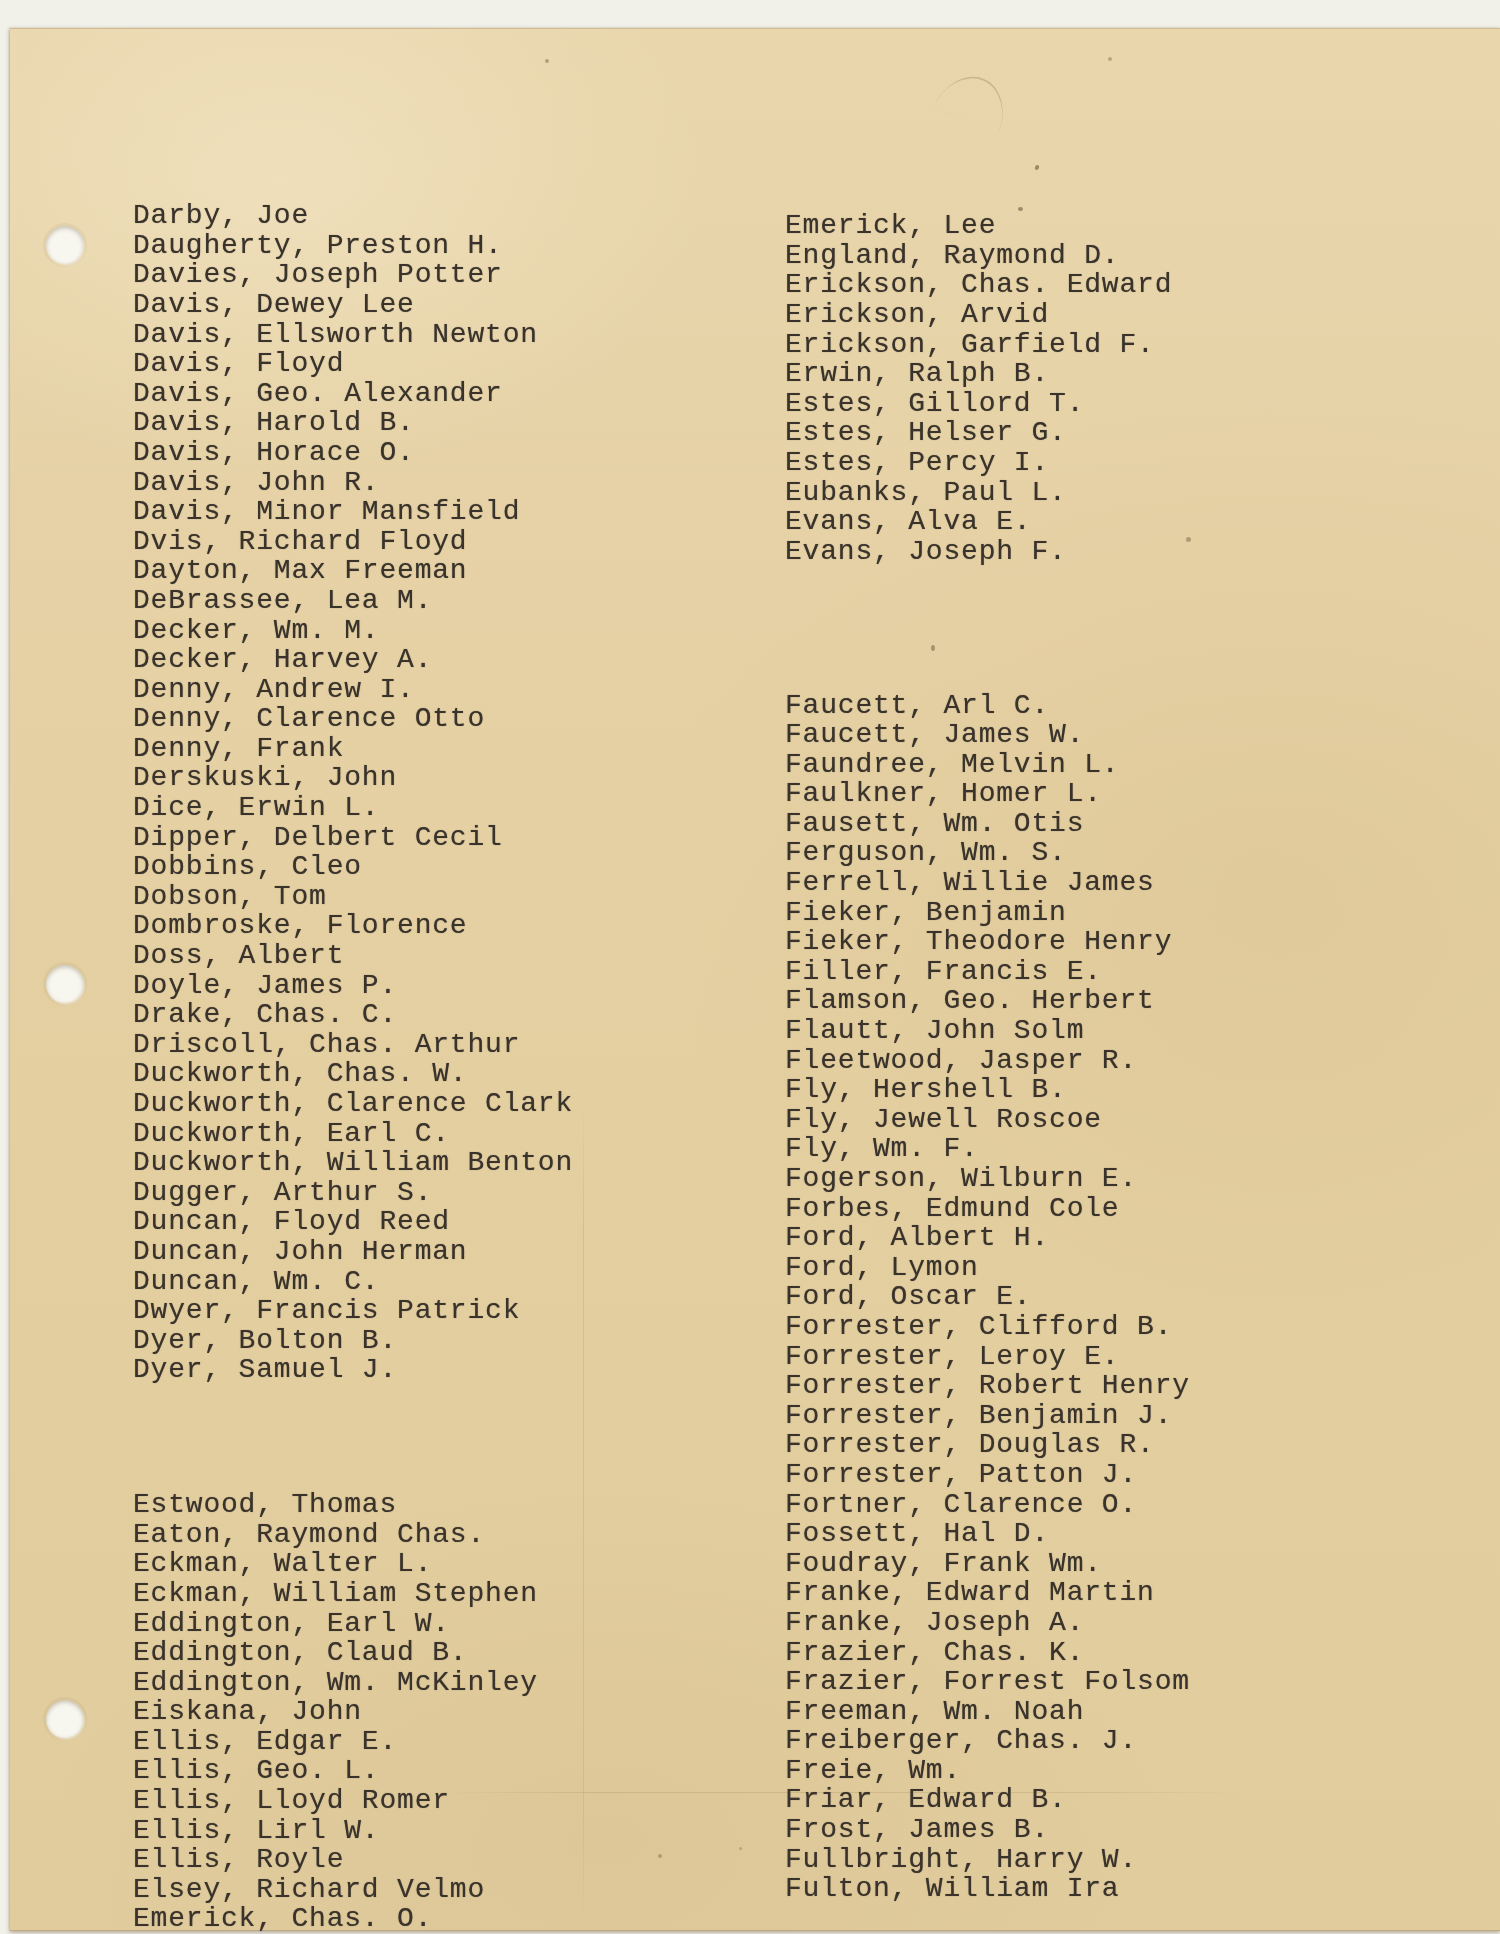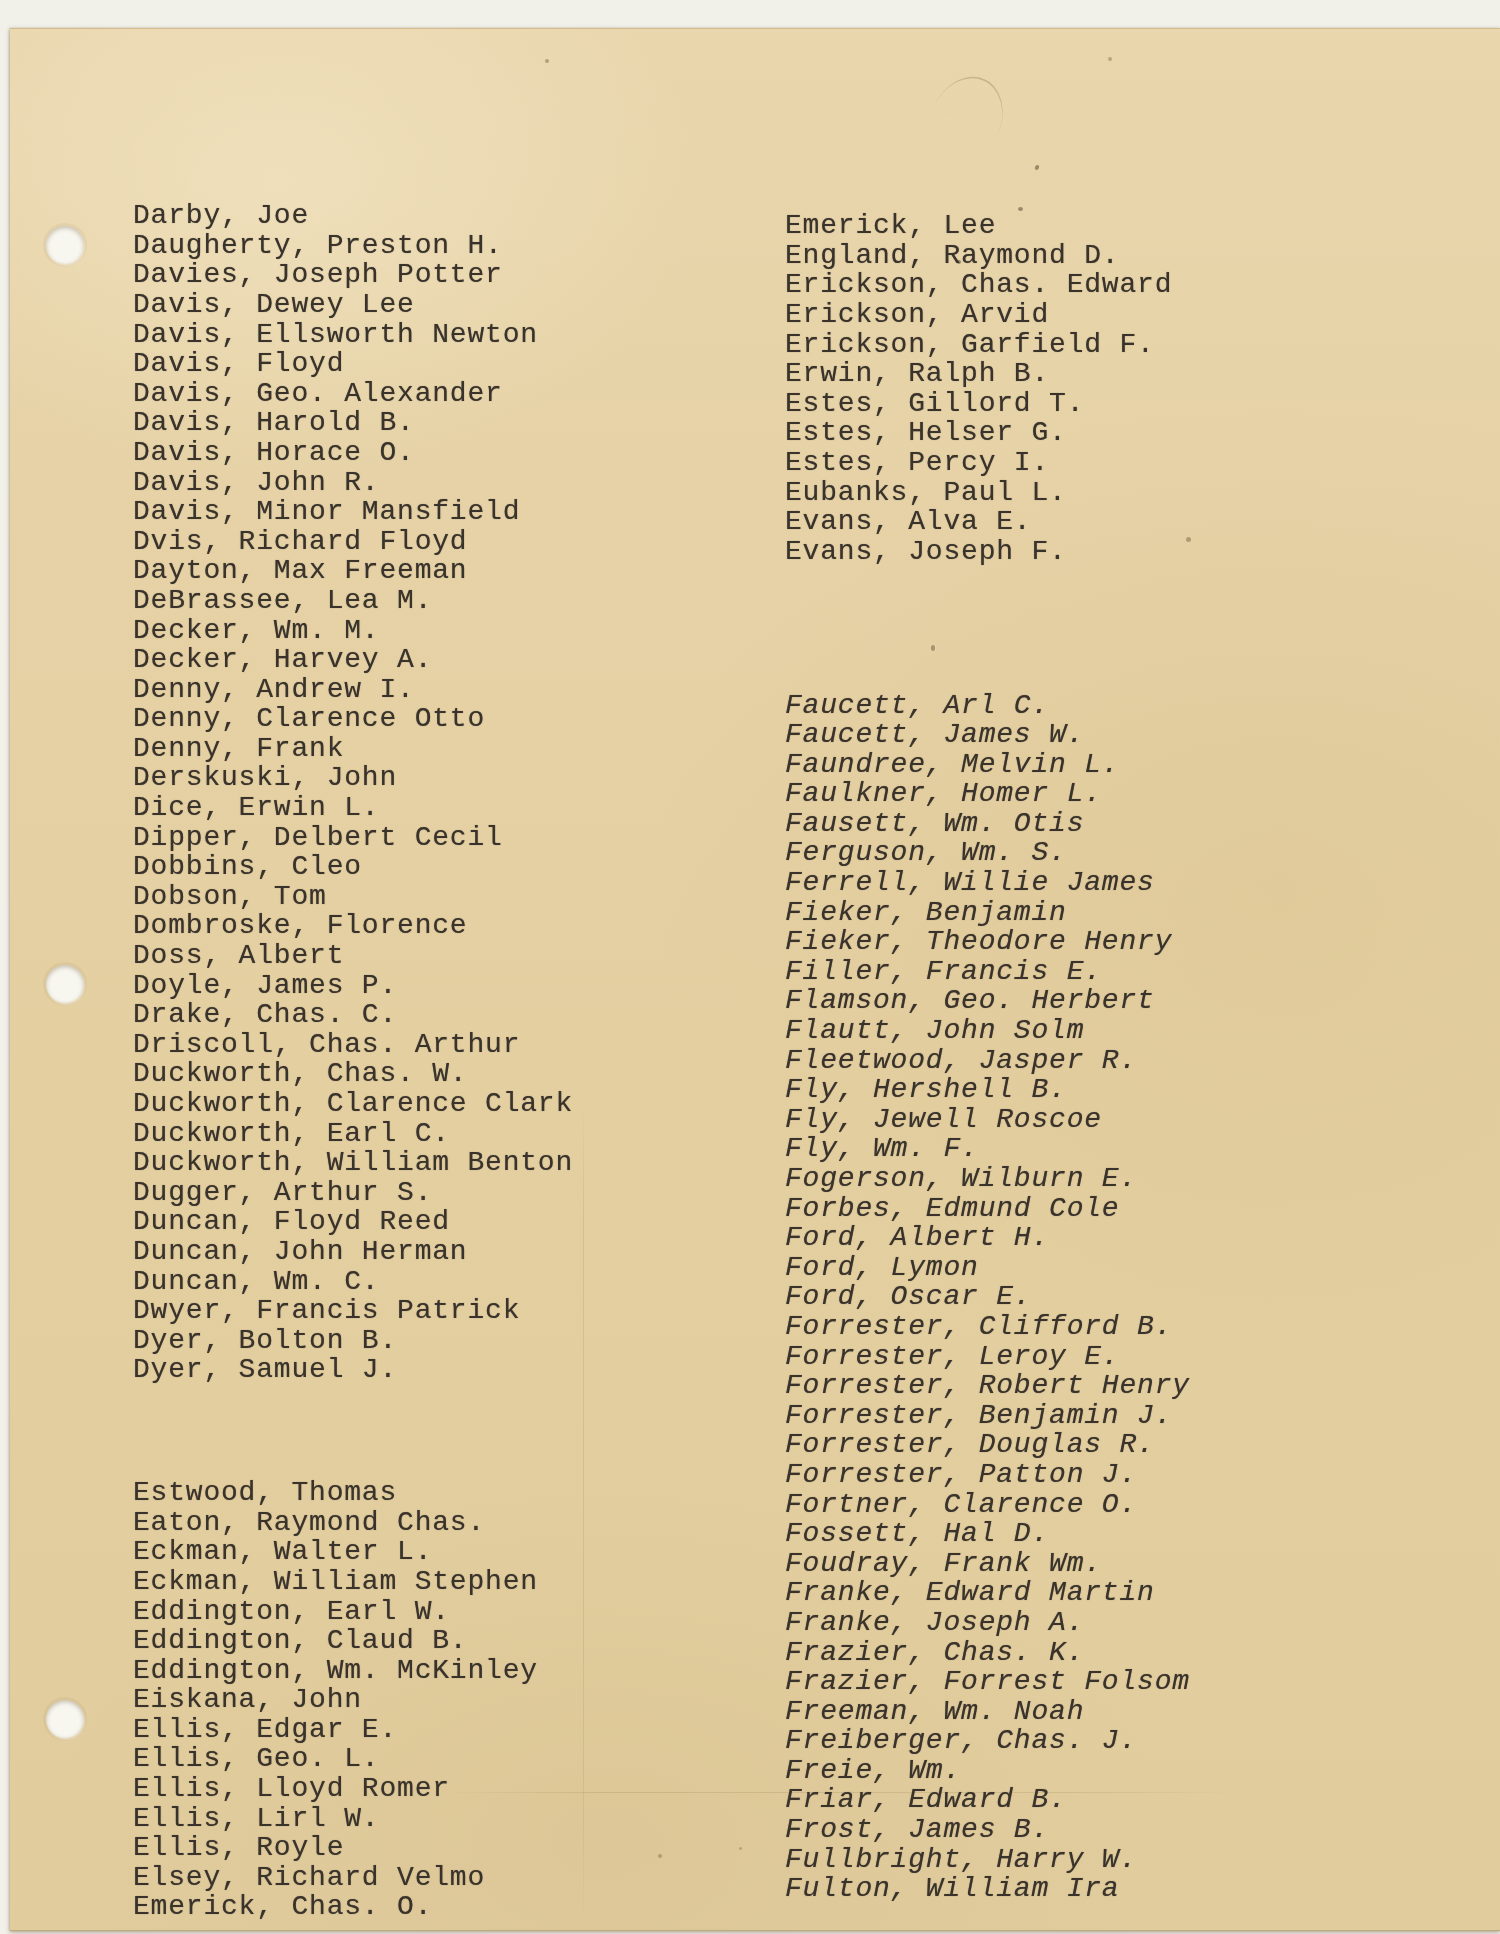--- a/index.html
+++ b/index.html
@@ -41,22 +41,22 @@
     color:#39332b;
     font-size:28px;
     line-height:29.6px;
     letter-spacing:0.8px;
     white-space:pre;
     text-shadow:0 0 1px rgba(57,51,43,.55);
   }
   .col.left{left:123px;top:113px;}   
   .col.right{left:775px;top:123px;}  
   .section{display:block;}
-  .col.left  .sec2{margin-top:34px;}
-  .col.right .sec2{margin-top:65px;font-style:italic;}
+  .col.left  .sec2{margin-top:46px;}
+  .col.right .sec2{margin-top:65px;}
   .entry{height:29.6px;}
   
   .crease{
     position:absolute;left:930px;top:48px;width:70px;height:44px;
     border:none;border-top:2px solid rgba(125,100,60,.28);
     border-radius:50% 50% 0 0/100% 100% 0 0;
     transform:rotate(24deg);
   }
   .vline{
     position:absolute;left:573px;top:1068px;width:1px;height:833px;

